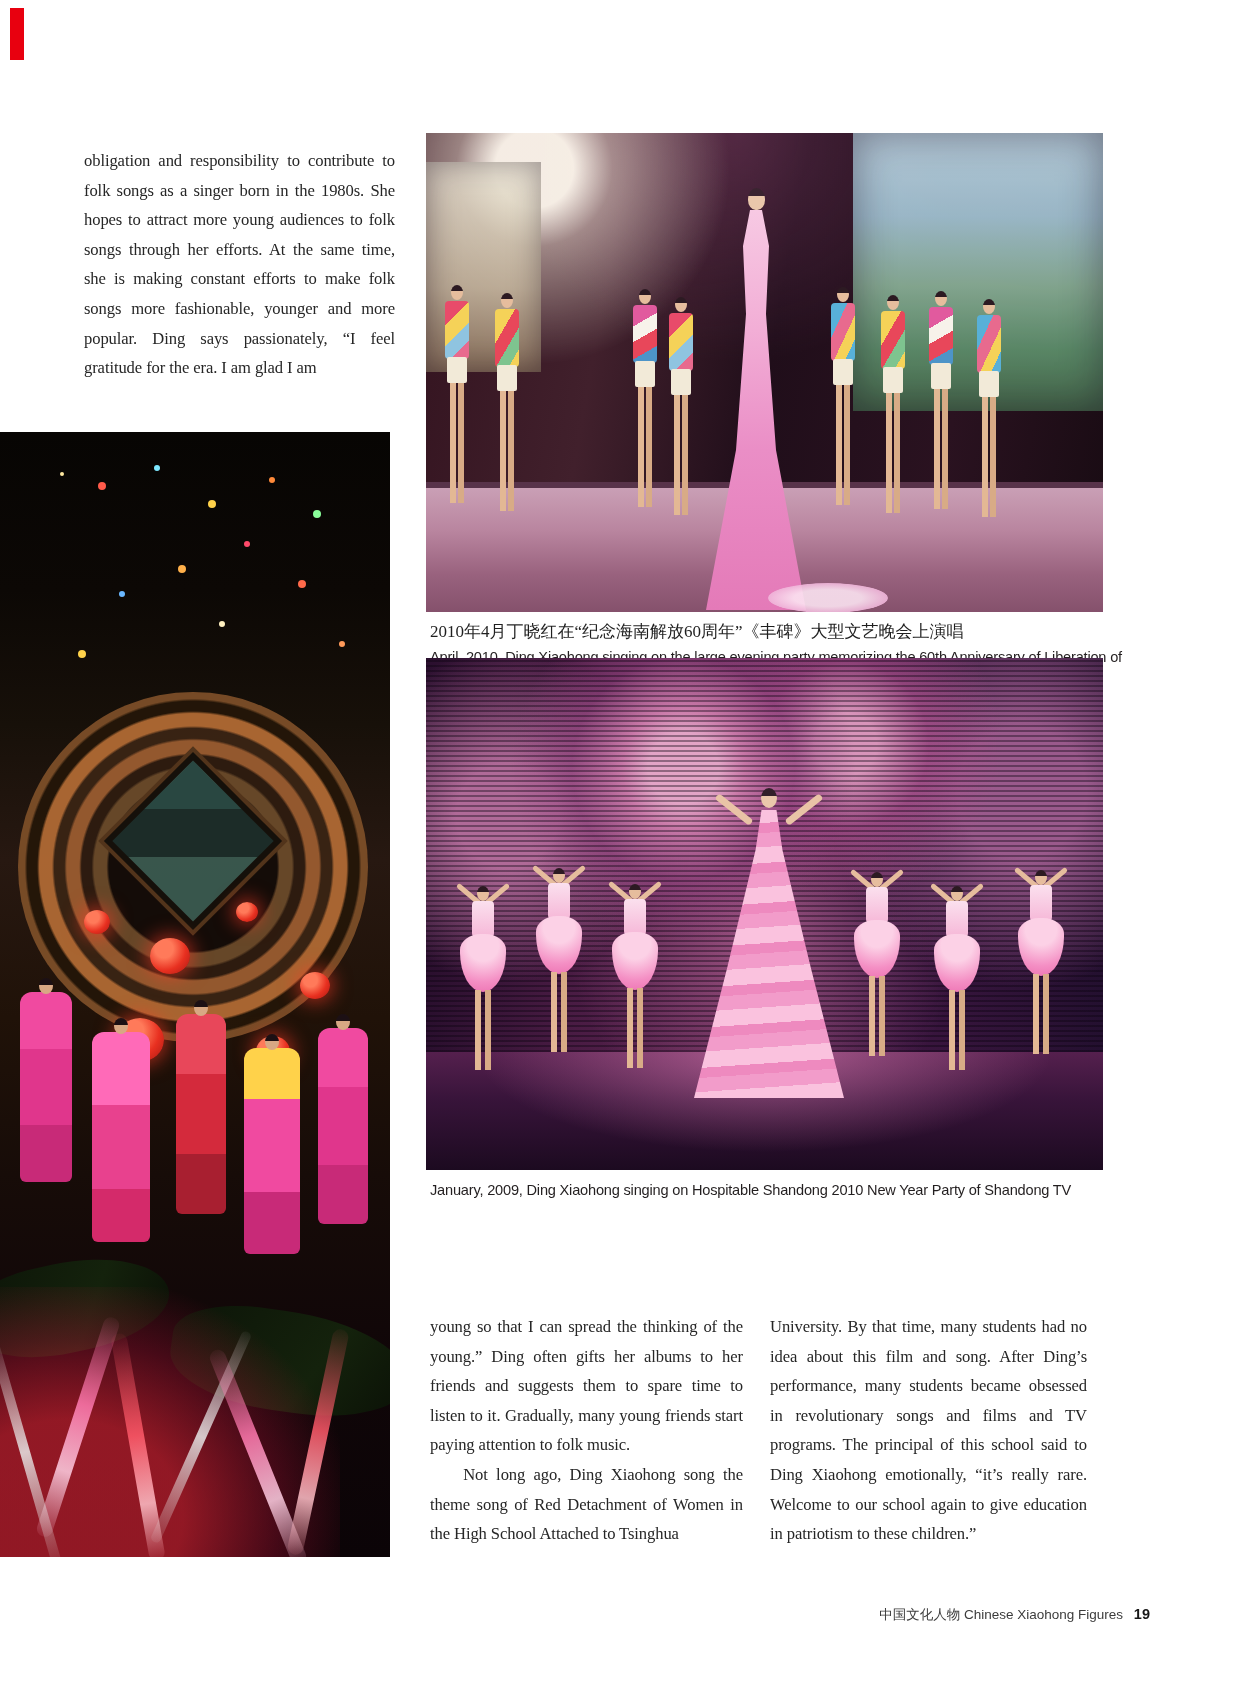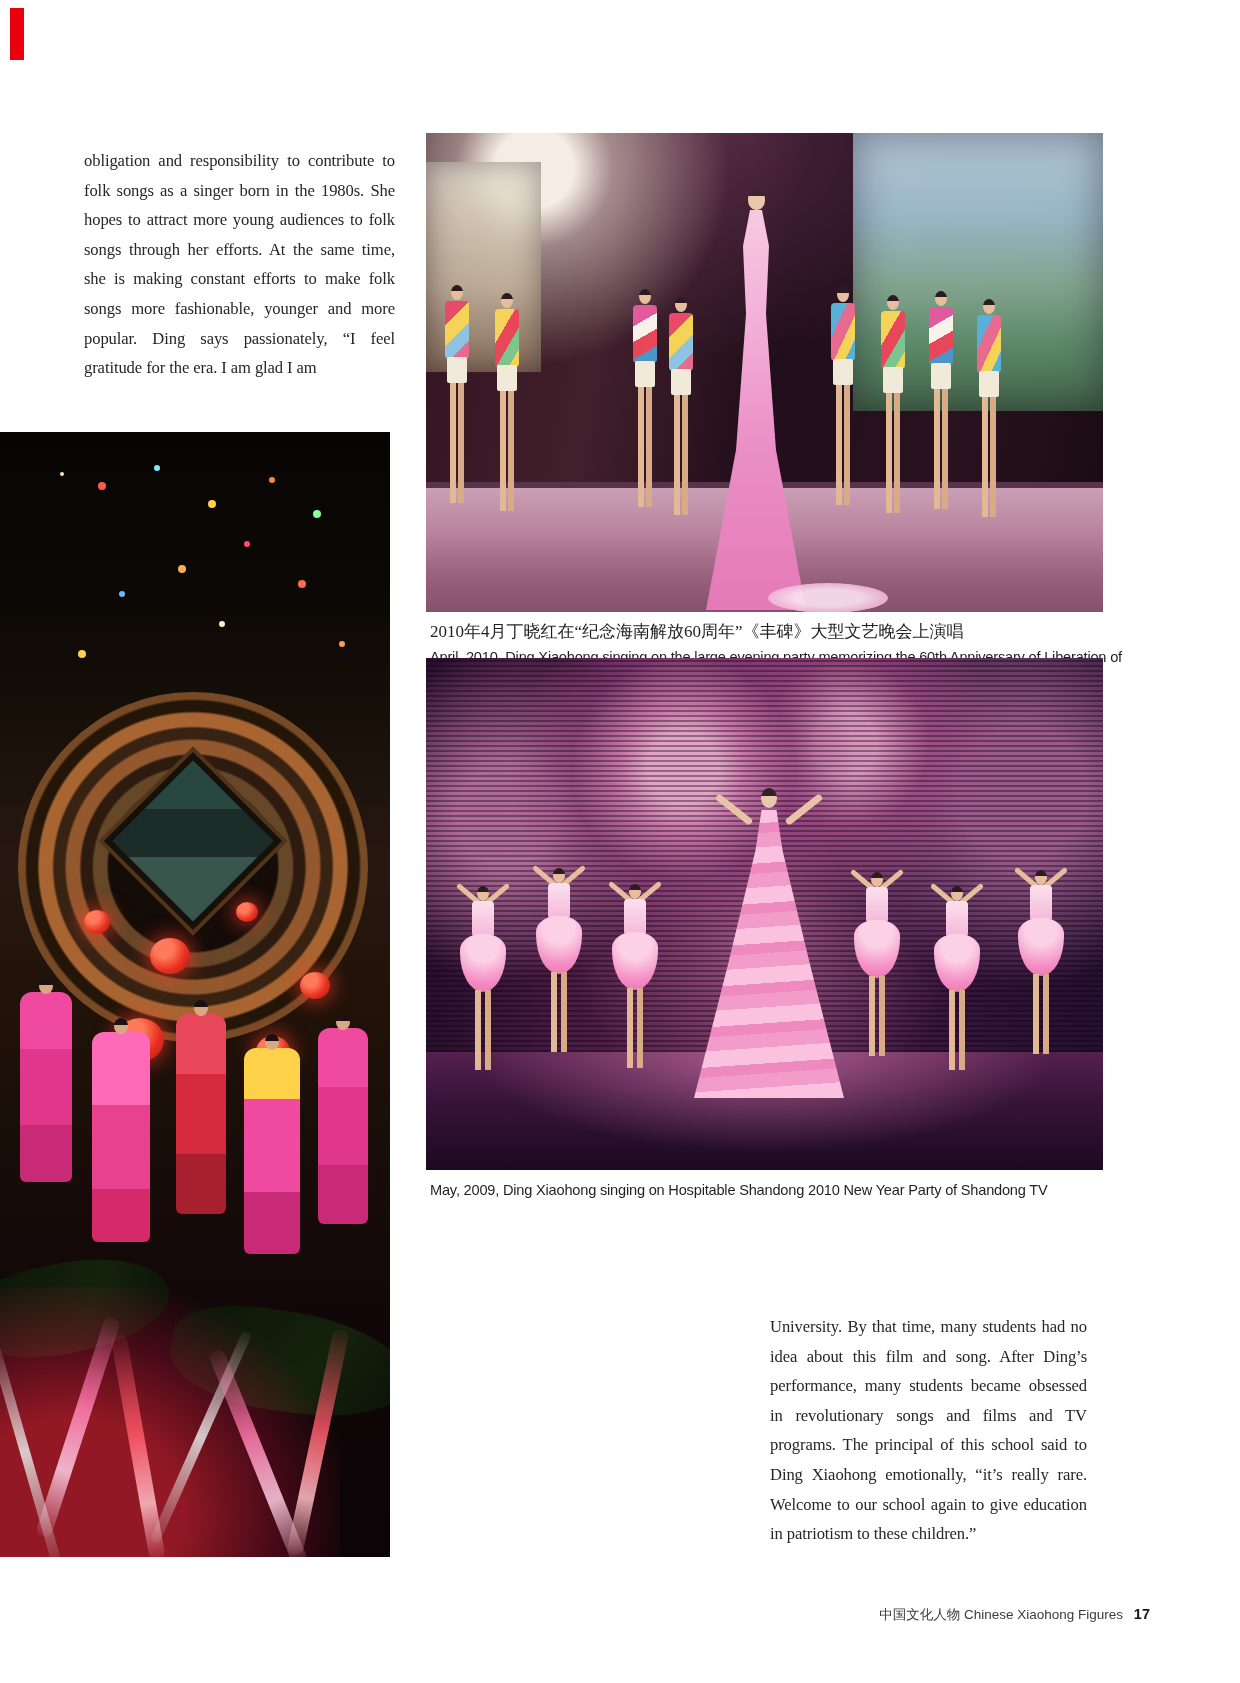--- a/index.html
+++ b/index.html
@@ -267,21 +267,21 @@
 
     <div class="p2-singer">
       <div class="arm l"></div>
       <div class="arm r"></div>
       <div class="hd"></div>
       <div class="gown"></div>
     </div>
   </div>
 
   <div class="caption cap2">
-    <p class="cap-en">May, 2009, Ding Xiaohong singing on Hospitable Shandong 2010 New Year Party of Shandong TV</p>
+    <p class="cap-en">January, 2009, Ding Xiaohong singing on Hospitable Shandong 2010 New Year Party of Shandong TV</p>
   </div>
 
   <div class="photo photo3">
     <div class="p3-lights"></div>
     <div class="p3-arch">
       <div class="medallion"></div>
     </div>
 
     <div class="p3-lantern" style="left:84px;top:478px;width:26px;height:24px;"></div>
     <div class="p3-lantern" style="left:150px;top:506px;width:40px;height:36px;"></div>
@@ -313,24 +313,26 @@
 
     <div class="p3-streak" style="left:70px;top:880px;transform:rotate(18deg);"></div>
     <div class="p3-streak s2" style="left:130px;top:900px;transform:rotate(-10deg);"></div>
     <div class="p3-streak s3" style="left:196px;top:890px;transform:rotate(24deg);"></div>
     <div class="p3-streak" style="left:250px;top:910px;transform:rotate(-22deg);"></div>
     <div class="p3-streak s2" style="left:310px;top:895px;transform:rotate(12deg);"></div>
     <div class="p3-streak s3" style="left:20px;top:905px;transform:rotate(-16deg);"></div>
   </div>
 
   <div class="col-left serif-block">
+    <div>young so that I can spread the thinking of the young.” Ding often gifts her albums to her friends and suggests them to spare time to listen to it. Gradually, many young friends start paying attention to folk music.</div>
+    <div class="indent">Not long ago, Ding Xiaohong song the theme song of Red Detachment of Women in the High School Attached to Tsinghua</div>
   </div>
   <div class="col-right serif-block">
     <div>University. By that time, many students had no idea about this film and song. After Ding’s performance, many students became obsessed in revolutionary songs and films and TV programs. The principal of this school said to Ding Xiaohong emotionally, “it’s really rare. Welcome to our school again to give education in patriotism to these children.”</div>
   </div>
 
   <div class="footer">
     <span>中国文化人物</span>
     <span>Chinese Xiaohong Figures</span>
-    <span class="pn">17</span>
+    <span class="pn">19</span>
   </div>
 
 </div>
 
 </body></html>

